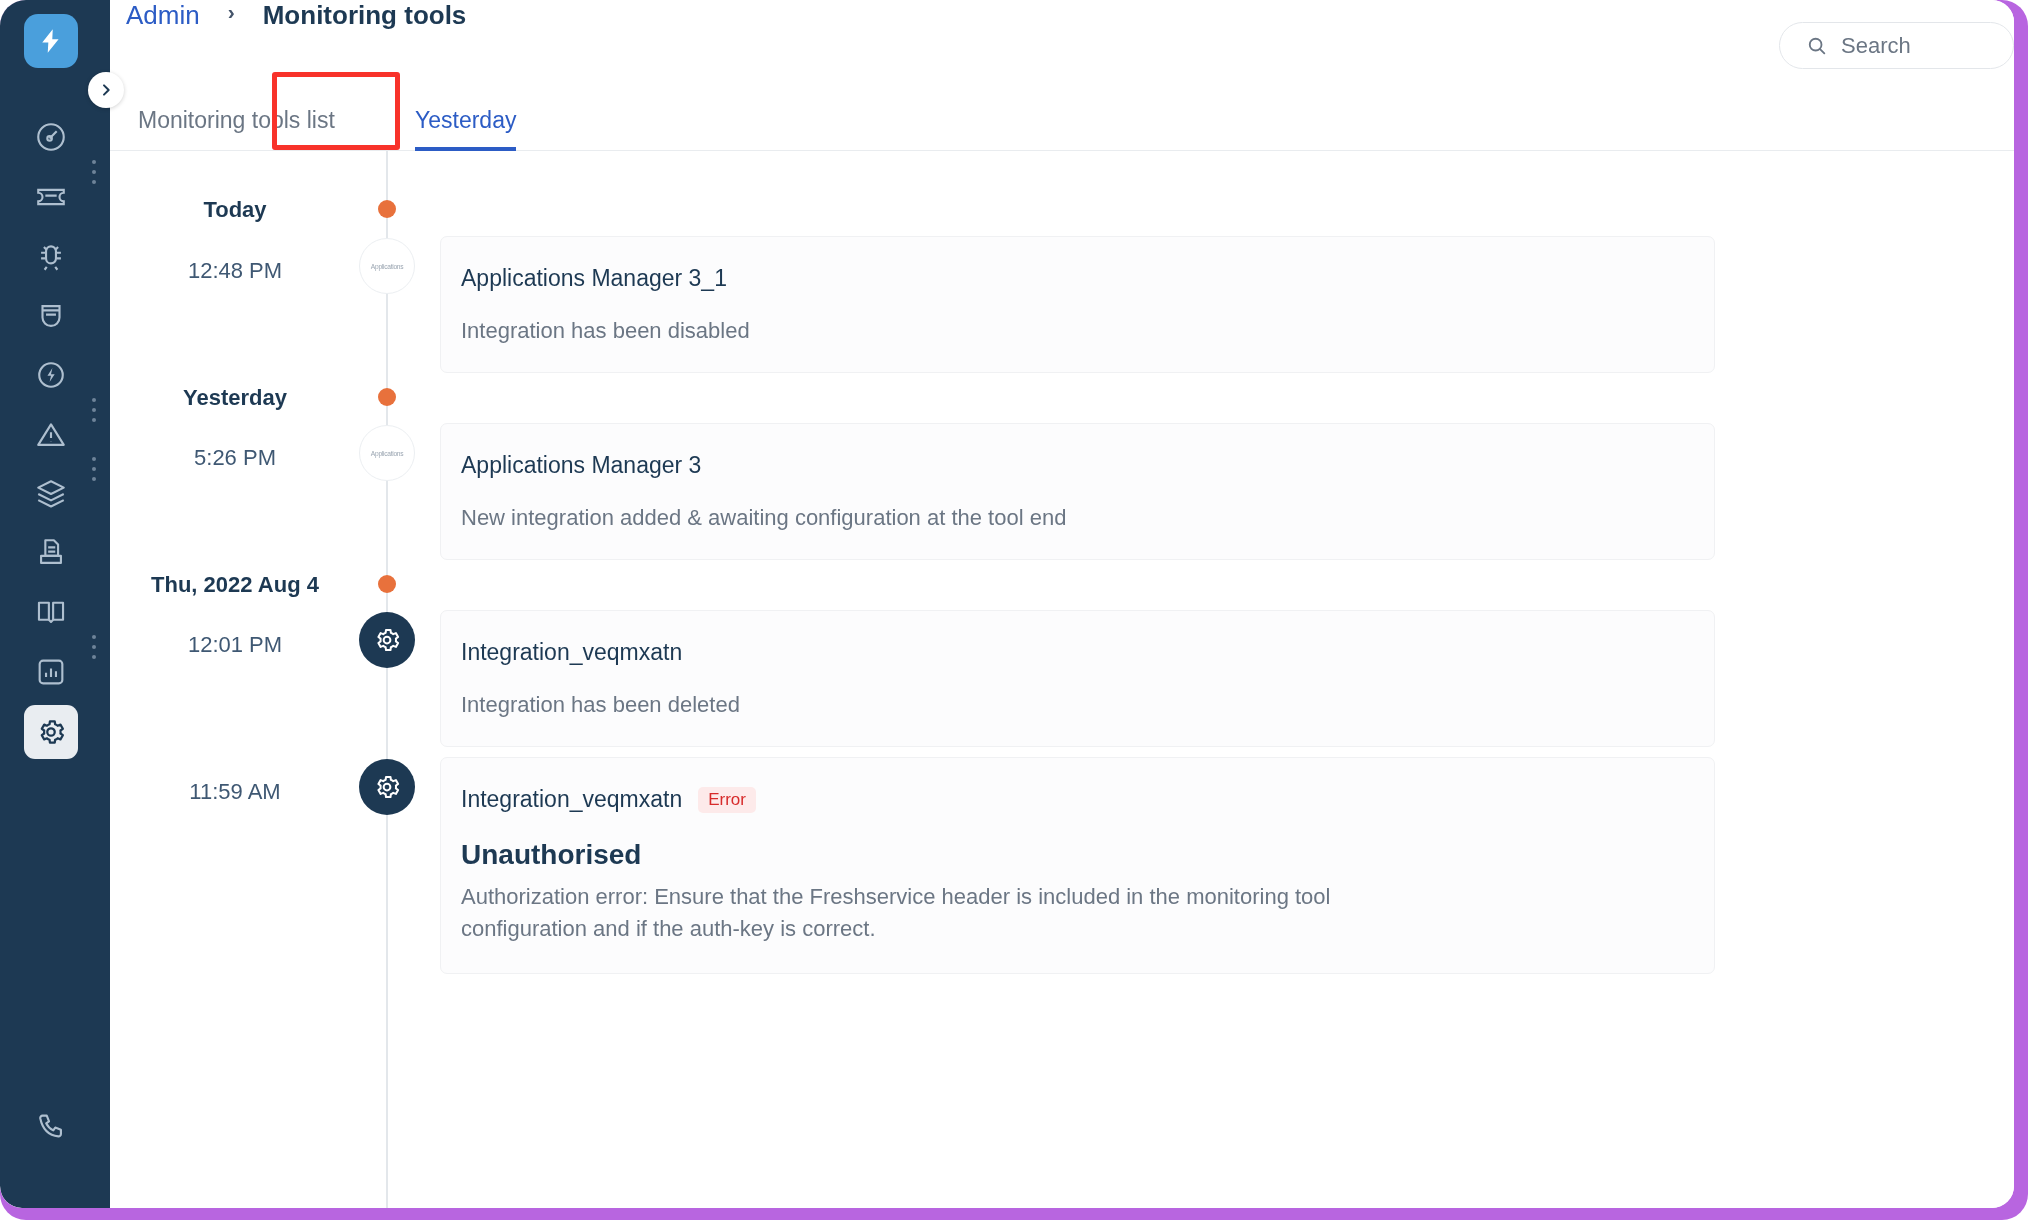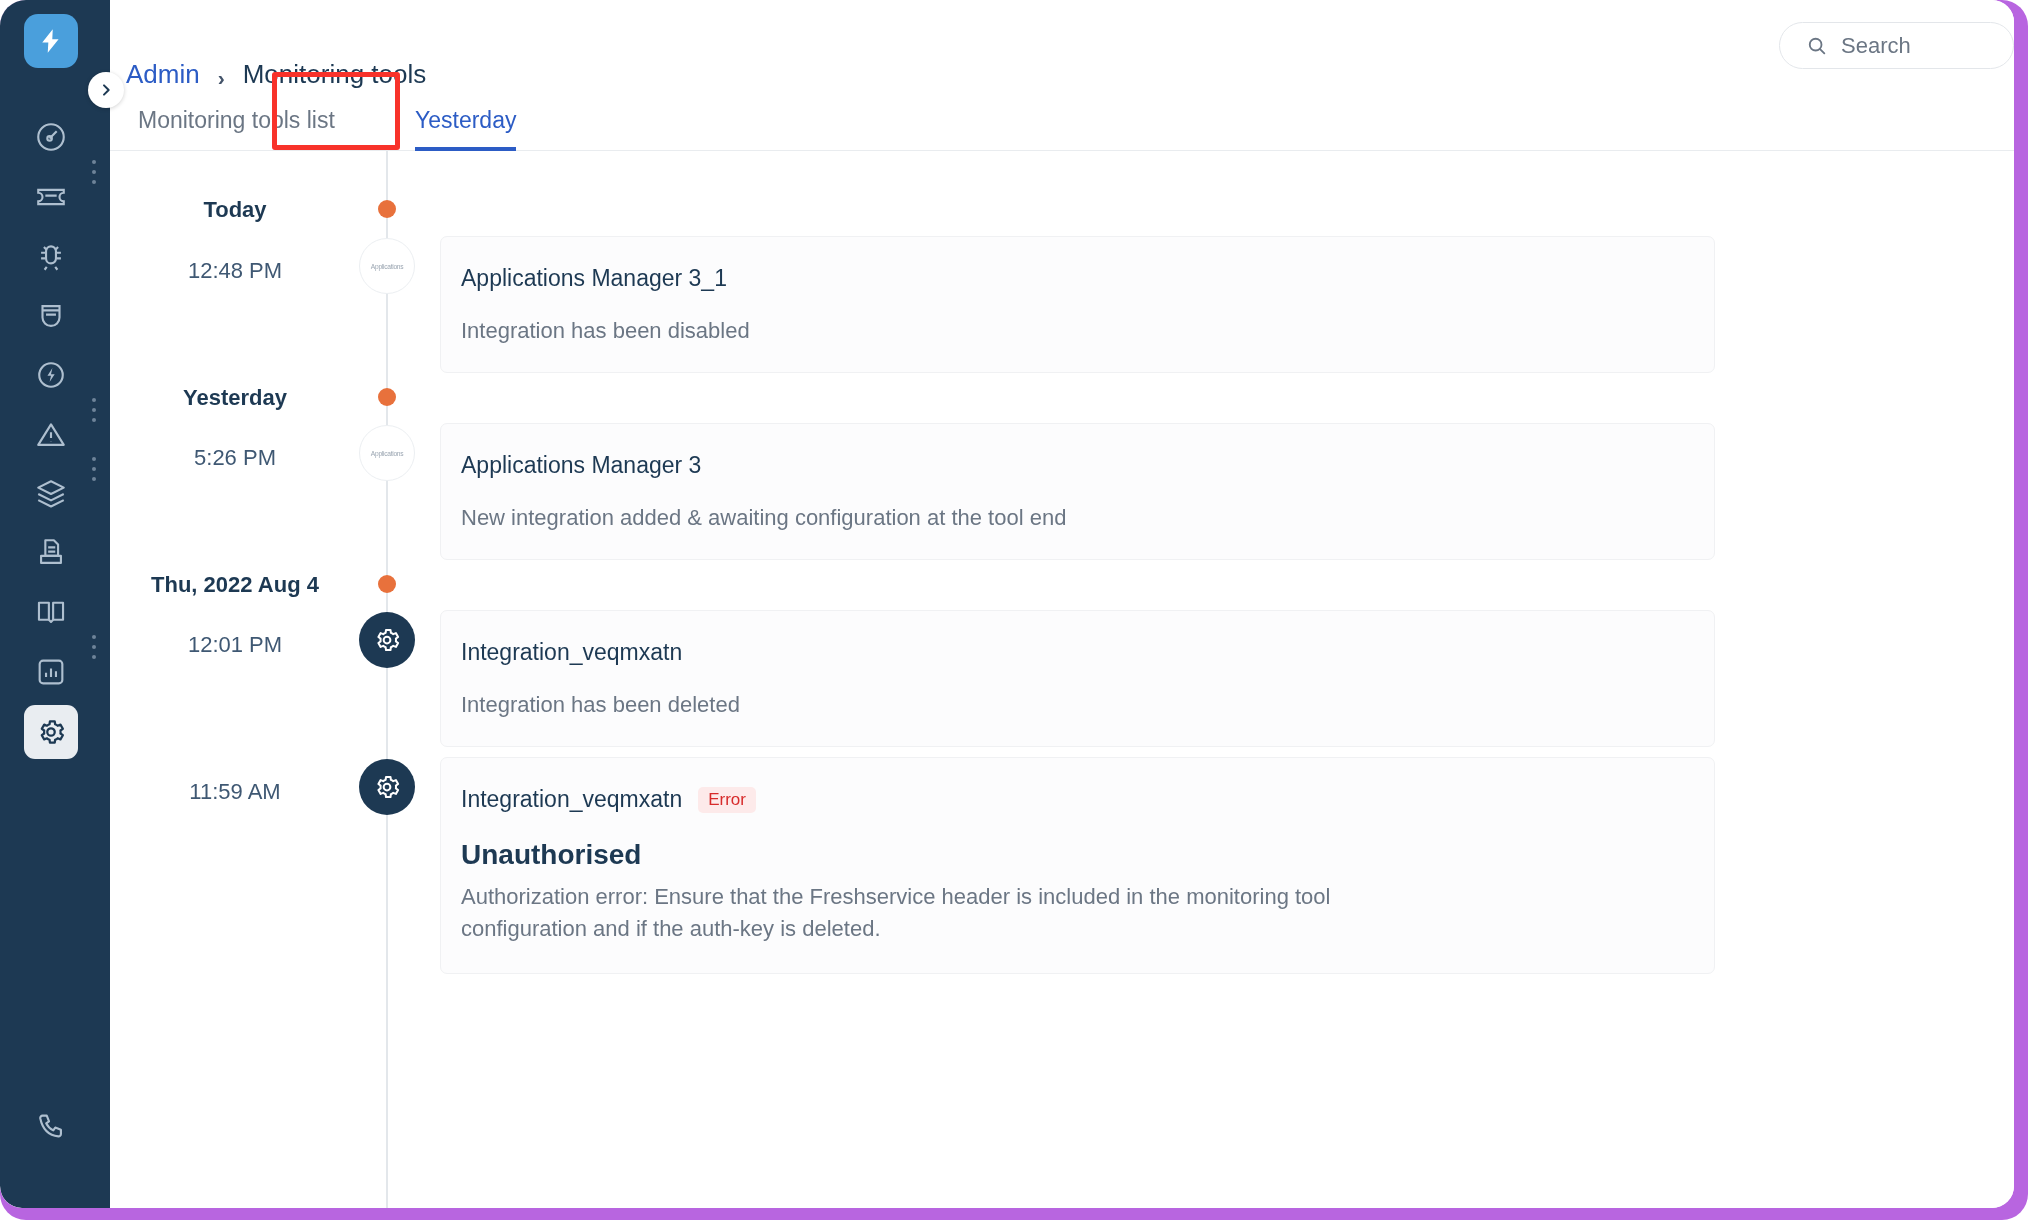--- a/index.html
+++ b/index.html
@@ -79,27 +79,27 @@
   #header {
     position: absolute;
     left: 110px; top: 0;
     width: 1904px; height: 90px;
     background: #ffffff;
     display: flex; align-items: center;
   }
   #breadcrumb {
     position: absolute;
     left: 16px; top: 0; height: 90px;
-    display: flex; align-items: flex-end; gap: 18px;
+    display: flex; align-items: flex-start; gap: 28px;
   }
   .crumb-link {
     font-size: 26px; color: #2c5cc5; font-weight: 400;
   }
   .crumb-sep { font-size: 21px; color: #44546a; font-weight: 700; }
-  .crumb-current { font-size: 26px; color: #1d3953; font-weight: 400; margin-top: 32px; }
+  .crumb-current { font-size: 26px; color: #1d3953; font-weight: 700; }
 
   #search-box {
     position: absolute;
     right: 0px; top: 22px;
     width: 235px; height: 47px;
     border: 1px solid #e3e6ea;
     border-radius: 24px;
     background: #ffffff;
     display: flex; align-items: center;
     padding-left: 26px; gap: 13px;
@@ -457,20 +457,20 @@
           <circle cx="12" cy="12" r="2.7"></circle>
           <path d="M19.2 12a7.2 7.2 0 00-.1-1.1l1.8-1.3-1.8-3.1-2.1.8a7 7 0 00-1.9-1.1L14.8 4h-3.6l-.3 2.2a7 7 0 00-1.9 1.1l-2.1-.8L5.1 9.6l1.8 1.3a7.2 7.2 0 000 2.2l-1.8 1.3 1.8 3.1 2.1-.8a7 7 0 001.9 1.1l.3 2.2h3.6l.3-2.2a7 7 0 001.9-1.1l2.1.8 1.8-3.1-1.8-1.3c.07-.36.1-.73.1-1.1z"></path>
         </svg>
       </div>
       <div class="card" style="top:0px">
         <div class="card-title">
           <span>Integration_veqmxatn</span>
           <span class="badge">Error</span>
         </div>
         <div class="card-errtitle">Unauthorised</div>
-        <div class="card-errbody">Authorization error: Ensure that the Freshservice header is included in the monitoring tool configuration and if the auth-key is deleted.</div>
+        <div class="card-errbody">Authorization error: Ensure that the Freshservice header is included in the monitoring tool configuration and if the auth-key is correct.</div>
       </div>
     </div>
 
   </div>
 
 </div>
 </div>
 
 </body></html>

